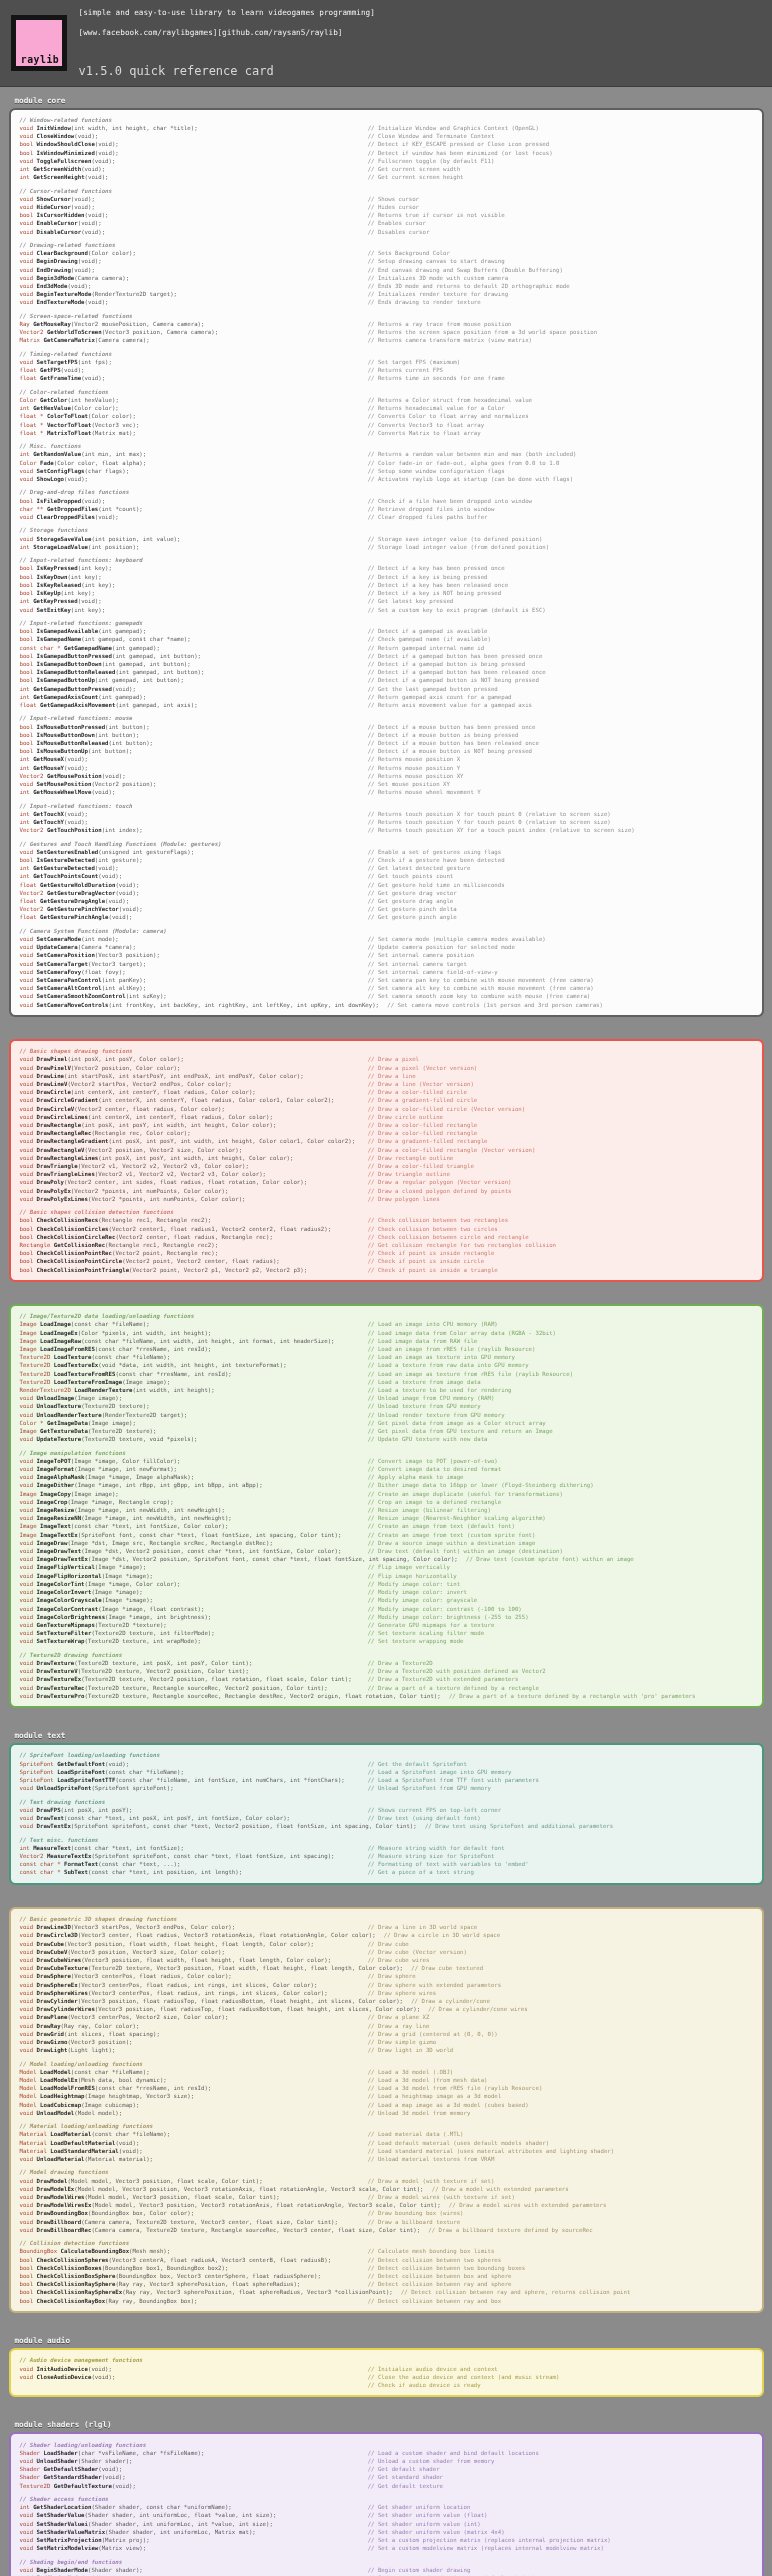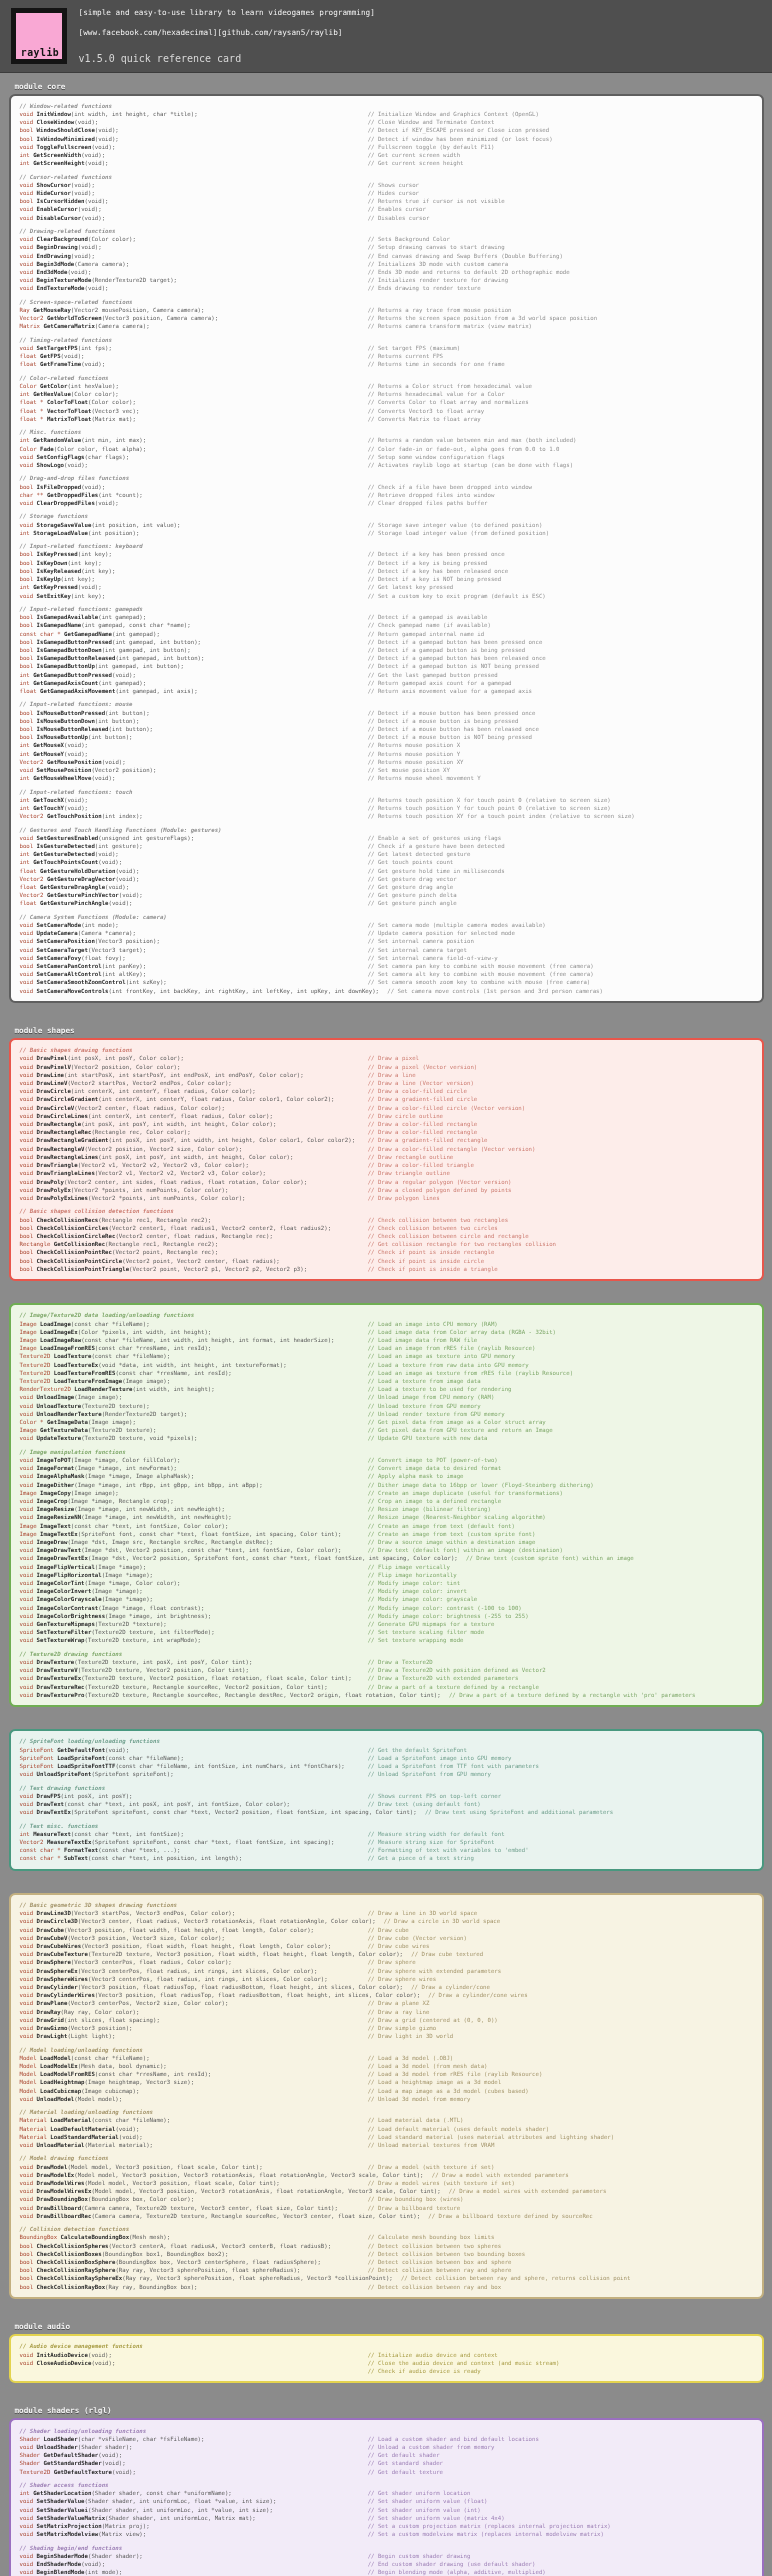--- a/index.html
+++ b/index.html
@@ -15,21 +15,21 @@
     border-bottom:1px solid #3c3c3c;
   }
   .logo {
     width:56px; height:56px; background:#f9a8d4; border:5.2px solid #141414;
     box-sizing:border-box; display:flex; align-items:flex-end; justify-content:flex-end;
     padding:1.5px 3.1px; flex:0 0 auto;
   }
   .logo span { font-weight:bold; font-size:9.8px; color:#141414; letter-spacing:0.5px; }
   .titles { display:flex; flex-direction:column; gap:11px; }
   .title-line { color:#f2f2f2; font-size:7.7px; }
-  .version-line { color:#d8d8d8; font-size:10px; margin-top:5px; }
+  .version-line { color:#d8d8d8; font-size:12px; margin-top:16px; }
   
   #modules { padding:7.2px 9.3px 0; }
   .module { margin-bottom:22px; }
   .module-label {
     color:#f5f5f5; font-weight:bold; font-size:7.7px; padding:1px 5.2px 3.1px;
     text-shadow:0 0.5px 0.5px rgba(0,0,0,0.45);
   }
   .module-box {
     border:2.6px solid var(--accent); background:var(--bg);
     border-radius:6.2px; padding:6.2px 8.2px; overflow:hidden;
@@ -48,21 +48,21 @@
 </style>
 </head>
 <body>
 
 <header class="topbar">
   <div class="logo">
     <span>raylib</span>
   </div>
   <div class="titles">
     <div class="title-line">[simple and easy-to-use library to learn videogames programming]</div>
-    <div class="title-line">[www.facebook.com/hexadecimal][github.com/raysan5/raylib]</div>
+    <div class="title-line">[www.facebook.com/raylibgames][github.com/raysan5/raylib]</div>
     <div class="version-line">v1.5.0 quick reference card</div>
   </div>
 </header>
 
 <main id="modules">
     <section class="module" style="--accent: #5f5f5f; --bg: #fcfcfc; --muted: #8f8f8f;">
       <div class="module-label">module core</div>
       <div class="module-box">
         <div class="fn-group">// Window-related functions</div>
         <div class="fn-row"><span class="sig"><span class="t">void </span><span class="n">InitWindow</span><span class="a">(int width, int height, char *title);</span></span><span class="cm">// Initialize Window and Graphics Context (OpenGL)</span></div>
@@ -160,21 +160,20 @@
         <div class="fn-row"><span class="sig"><span class="t">void </span><span class="n">SetCameraPosition</span><span class="a">(Vector3 position);</span></span><span class="cm">// Set internal camera position</span></div>
         <div class="fn-row"><span class="sig"><span class="t">void </span><span class="n">SetCameraTarget</span><span class="a">(Vector3 target);</span></span><span class="cm">// Set internal camera target</span></div>
         <div class="fn-row"><span class="sig"><span class="t">void </span><span class="n">SetCameraFovy</span><span class="a">(float fovy);</span></span><span class="cm">// Set internal camera field-of-view-y</span></div>
         <div class="fn-row"><span class="sig"><span class="t">void </span><span class="n">SetCameraPanControl</span><span class="a">(int panKey);</span></span><span class="cm">// Set camera pan key to combine with mouse movement (free camera)</span></div>
         <div class="fn-row"><span class="sig"><span class="t">void </span><span class="n">SetCameraAltControl</span><span class="a">(int altKey);</span></span><span class="cm">// Set camera alt key to combine with mouse movement (free camera)</span></div>
         <div class="fn-row"><span class="sig"><span class="t">void </span><span class="n">SetCameraSmoothZoomControl</span><span class="a">(int szKey);</span></span><span class="cm">// Set camera smooth zoom key to combine with mouse (free camera)</span></div>
         <div class="fn-row"><span class="sig"><span class="t">void </span><span class="n">SetCameraMoveControls</span><span class="a">(int frontKey, int backKey, int rightKey, int leftKey, int upKey, int downKey);</span></span><span class="cm">// Set camera move controls (1st person and 3rd person cameras)</span></div>
       </div>
     </section>
     <section class="module" style="--accent: #e8564b; --bg: #fdedea; --muted: #cc7b70;">
-      <div class="module-label">module shapes</div>
       <div class="module-box">
         <div class="fn-group">// Basic shapes drawing functions</div>
         <div class="fn-row"><span class="sig"><span class="t">void </span><span class="n">DrawPixel</span><span class="a">(int posX, int posY, Color color);</span></span><span class="cm">// Draw a pixel</span></div>
         <div class="fn-row"><span class="sig"><span class="t">void </span><span class="n">DrawPixelV</span><span class="a">(Vector2 position, Color color);</span></span><span class="cm">// Draw a pixel (Vector version)</span></div>
         <div class="fn-row"><span class="sig"><span class="t">void </span><span class="n">DrawLine</span><span class="a">(int startPosX, int startPosY, int endPosX, int endPosY, Color color);</span></span><span class="cm">// Draw a line</span></div>
         <div class="fn-row"><span class="sig"><span class="t">void </span><span class="n">DrawLineV</span><span class="a">(Vector2 startPos, Vector2 endPos, Color color);</span></span><span class="cm">// Draw a line (Vector version)</span></div>
         <div class="fn-row"><span class="sig"><span class="t">void </span><span class="n">DrawCircle</span><span class="a">(int centerX, int centerY, float radius, Color color);</span></span><span class="cm">// Draw a color-filled circle</span></div>
         <div class="fn-row"><span class="sig"><span class="t">void </span><span class="n">DrawCircleGradient</span><span class="a">(int centerX, int centerY, float radius, Color color1, Color color2);</span></span><span class="cm">// Draw a gradient-filled circle</span></div>
         <div class="fn-row"><span class="sig"><span class="t">void </span><span class="n">DrawCircleV</span><span class="a">(Vector2 center, float radius, Color color);</span></span><span class="cm">// Draw a color-filled circle (Vector version)</span></div>
         <div class="fn-row"><span class="sig"><span class="t">void </span><span class="n">DrawCircleLines</span><span class="a">(int centerX, int centerY, float radius, Color color);</span></span><span class="cm">// Draw circle outline</span></div>
@@ -242,20 +241,21 @@
         <div class="fn-row"><span class="sig"><span class="t">void </span><span class="n">SetTextureWrap</span><span class="a">(Texture2D texture, int wrapMode);</span></span><span class="cm">// Set texture wrapping mode</span></div>
         <div class="fn-group">// Texture2D drawing functions</div>
         <div class="fn-row"><span class="sig"><span class="t">void </span><span class="n">DrawTexture</span><span class="a">(Texture2D texture, int posX, int posY, Color tint);</span></span><span class="cm">// Draw a Texture2D</span></div>
         <div class="fn-row"><span class="sig"><span class="t">void </span><span class="n">DrawTextureV</span><span class="a">(Texture2D texture, Vector2 position, Color tint);</span></span><span class="cm">// Draw a Texture2D with position defined as Vector2</span></div>
         <div class="fn-row"><span class="sig"><span class="t">void </span><span class="n">DrawTextureEx</span><span class="a">(Texture2D texture, Vector2 position, float rotation, float scale, Color tint);</span></span><span class="cm">// Draw a Texture2D with extended parameters</span></div>
         <div class="fn-row"><span class="sig"><span class="t">void </span><span class="n">DrawTextureRec</span><span class="a">(Texture2D texture, Rectangle sourceRec, Vector2 position, Color tint);</span></span><span class="cm">// Draw a part of a texture defined by a rectangle</span></div>
         <div class="fn-row"><span class="sig"><span class="t">void </span><span class="n">DrawTexturePro</span><span class="a">(Texture2D texture, Rectangle sourceRec, Rectangle destRec, Vector2 origin, float rotation, Color tint);</span></span><span class="cm">// Draw a part of a texture defined by a rectangle with 'pro' parameters</span></div>
       </div>
     </section>
     <section class="module" style="--accent: #48987f; --bg: #e9f3ef; --muted: #6f9f8d;">
+      <div class="module-label">module text</div>
       <div class="module-box">
         <div class="fn-group">// SpriteFont loading/unloading functions</div>
         <div class="fn-row"><span class="sig"><span class="t">SpriteFont </span><span class="n">GetDefaultFont</span><span class="a">(void);</span></span><span class="cm">// Get the default SpriteFont</span></div>
         <div class="fn-row"><span class="sig"><span class="t">SpriteFont </span><span class="n">LoadSpriteFont</span><span class="a">(const char *fileName);</span></span><span class="cm">// Load a SpriteFont image into GPU memory</span></div>
         <div class="fn-row"><span class="sig"><span class="t">SpriteFont </span><span class="n">LoadSpriteFontTTF</span><span class="a">(const char *fileName, int fontSize, int numChars, int *fontChars);</span></span><span class="cm">// Load a SpriteFont from TTF font with parameters</span></div>
         <div class="fn-row"><span class="sig"><span class="t">void </span><span class="n">UnloadSpriteFont</span><span class="a">(SpriteFont spriteFont);</span></span><span class="cm">// Unload SpriteFont from GPU memory</span></div>
         <div class="fn-group">// Text drawing functions</div>
         <div class="fn-row"><span class="sig"><span class="t">void </span><span class="n">DrawFPS</span><span class="a">(int posX, int posY);</span></span><span class="cm">// Shows current FPS on top-left corner</span></div>
         <div class="fn-row"><span class="sig"><span class="t">void </span><span class="n">DrawText</span><span class="a">(const char *text, int posX, int posY, int fontSize, Color color);</span></span><span class="cm">// Draw text (using default font)</span></div>
         <div class="fn-row"><span class="sig"><span class="t">void </span><span class="n">DrawTextEx</span><span class="a">(SpriteFont spriteFont, const char *text, Vector2 position, float fontSize, int spacing, Color tint);</span></span><span class="cm">// Draw text using SpriteFont and additional parameters</span></div>

